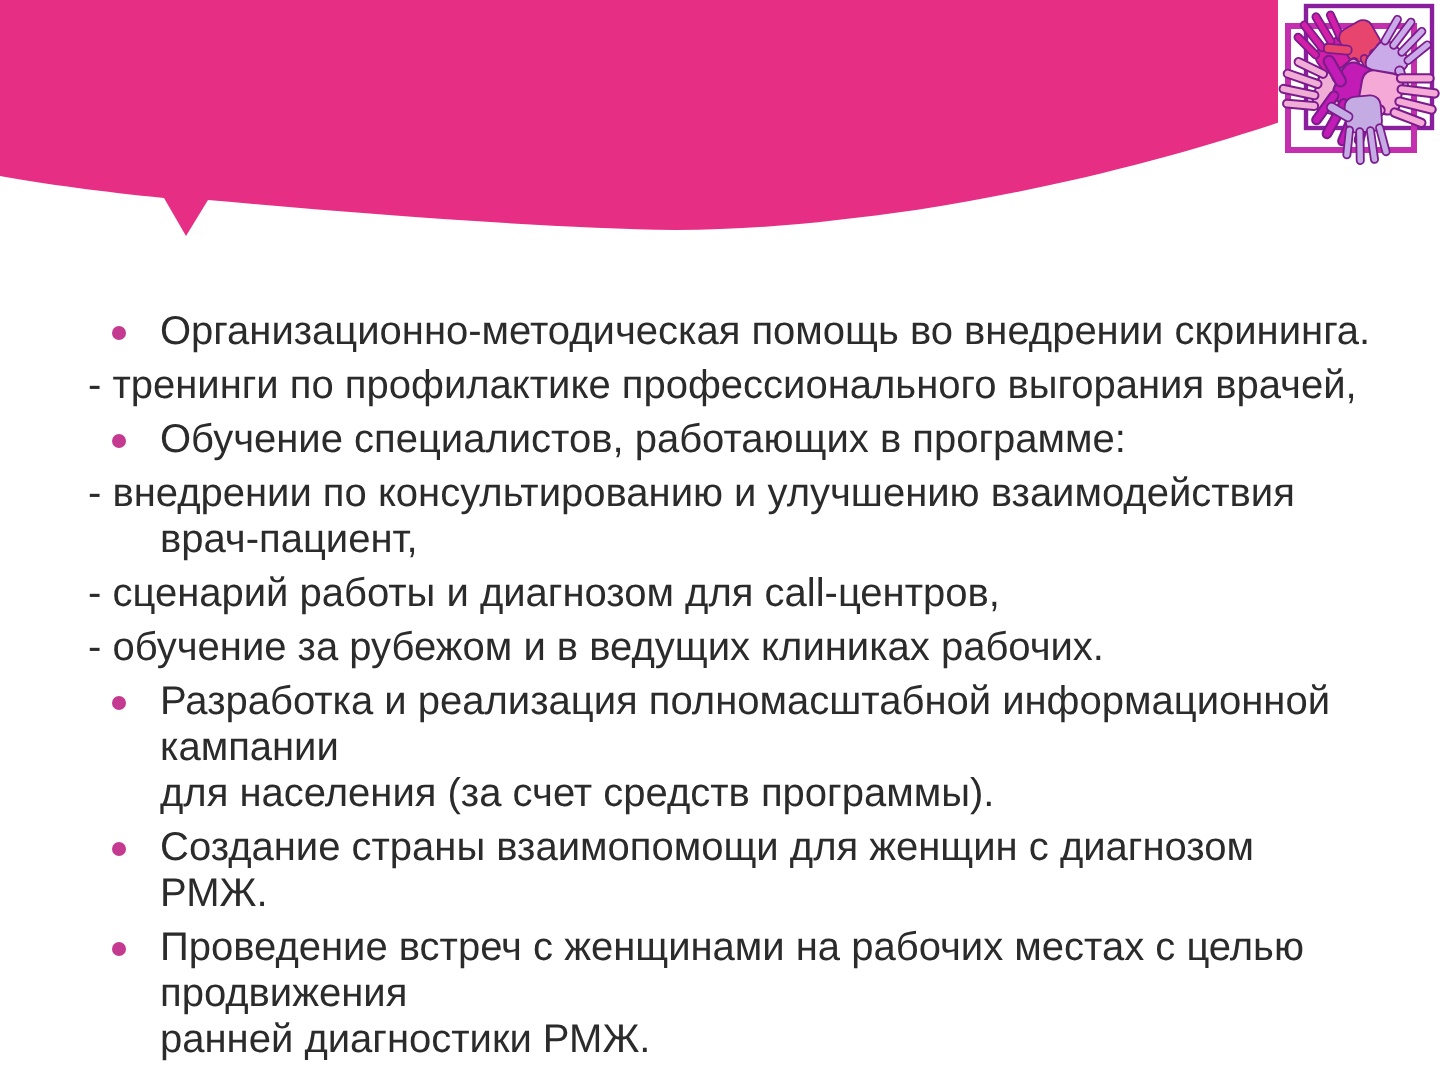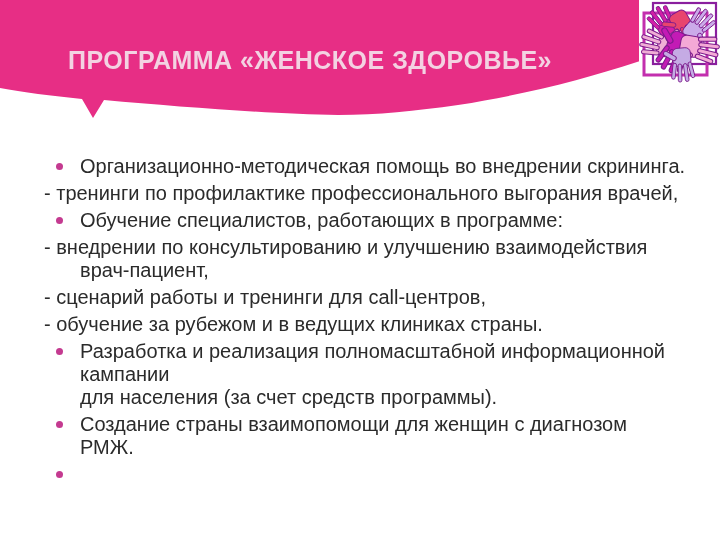--- a/index.html
+++ b/index.html
@@ -33,21 +33,20 @@
 <body>
 
 <div class="slide">
 
   <svg class="banner-svg" width="720" height="125" viewBox="0 0 720 125">
     <path d="M0,0 H720 V20 C702,36 672,51 637,62 C585,79 528,94 458,105
              C415,111 378,115 338,115 C272,114 182,107 104,100
              L93,118 L82,99 C52,96 22,92 0,88 Z" fill="#e72e85"></path>
   </svg>
 
-  <div class="slide-title">ПРОГРАММА «ЖЕНСКОЕ ЗДОРОВЬЕ»</div>
 
   <svg class="logo" viewBox="0 0 87 85">
     <defs>
       <g id="hand" stroke-width="0.9">
         <rect x="-9" y="-5" width="18" height="18" rx="5"></rect>
         <rect x="-8.6" y="-19" width="3.6" height="16" rx="1.8" transform="rotate(-10)"></rect>
         <rect x="-4.4" y="-21" width="3.6" height="18" rx="1.8" transform="rotate(-3)"></rect>
         <rect x="0.4" y="-21" width="3.6" height="18" rx="1.8" transform="rotate(4)"></rect>
         <rect x="5" y="-19" width="3.6" height="16" rx="1.8" transform="rotate(11)"></rect>
         <rect x="6" y="-4" width="14" height="4.5" rx="2.2" transform="rotate(35)"></rect>
@@ -82,38 +81,43 @@
       <span class="dot"></span>
       <div class="txt">Обучение специалистов, работающих в программе:</div>
     </div>
 
     <div class="li dash">
       <div class="txt">- внедрении по консультированию и улучшению взаимодействия врач-пациент,</div>
     </div>
 
 
     <div class="li dash">
-      <div class="txt">- сценарий работы и тренинги для call-центров,</div>
+      <div class="txt">- сценарий работы и диагнозом для call-центров,</div>
     </div>
 
     <div class="li dash">
-      <div class="txt">- обучение за рубежом и в ведущих клиниках страны.</div>
+      <div class="txt">- обучение за рубежом и в ведущих клиниках рабочих.</div>
     </div>
 
     <div class="li bullet">
       <span class="dot"></span>
       <div class="txt">Разработка и реализация полномасштабной информационной кампании
 для населения (за счет средств программы).</div>
     </div>
 
     <div class="li bullet">
       <span class="dot"></span>
       <div class="txt">Создание страны взаимопомощи для женщин с диагнозом РМЖ.</div>
     </div>
 
+    <div class="li bullet">
+      <span class="dot"></span>
+      <div class="txt">Проведение встреч с женщинами на рабочих местах с целью продвижения
+ранней диагностики РМЖ.</div>
+    </div>
 
     <div class="li bullet">
       <span class="dot"></span>
       <div class="txt"></div>
     </div>
 
   </div>
 </div>
 
 </body></html>

